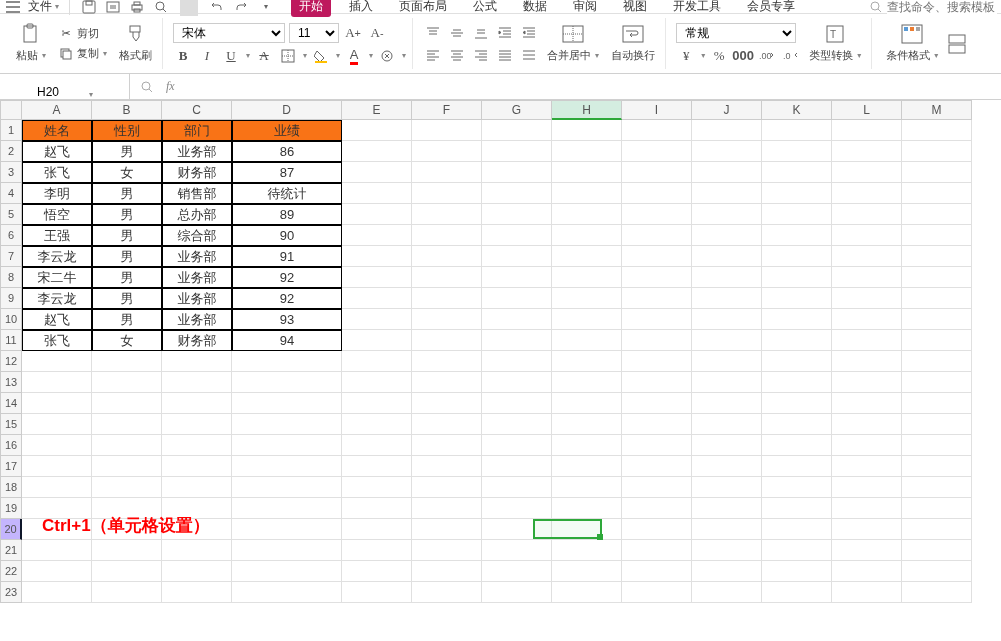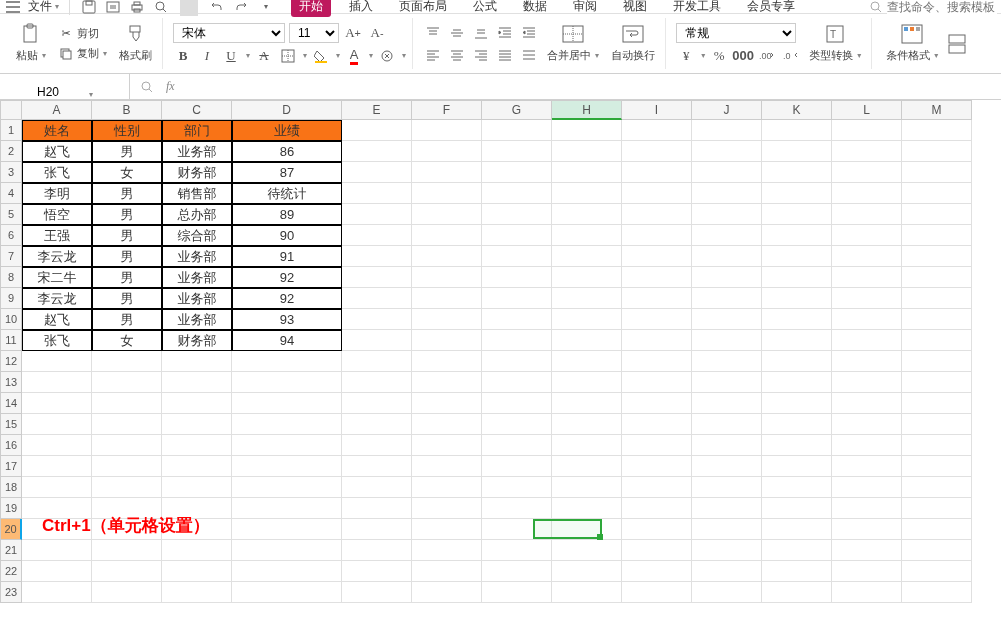--- a/index.html
+++ b/index.html
@@ -46,21 +46,21 @@
 
 
 .grid-area { position: relative; }
 .col-headers { display: flex; height: 20px; }
 .corner { width: 22px; border: 1px solid #ccc; background: #f5f5f5; }
 .col-h { border: 1px solid #ccc; border-left: none; background: #f5f5f5; display: flex; align-items: center; justify-content: center; font-size: 12px; color: #555; }
 .col-h.sel { background: #d4ede0; border-bottom: 2px solid #2ea83a; }
 .rows { }
 .row { display: flex; height: 21px; }
 .row-h { width: 22px; border: 1px solid #ccc; border-top: none; background: #f5f5f5; display: flex; align-items: center; justify-content: center; font-size: 11px; color: #555; }
-.row-h.sel { background: #fdba74; border-right: 2px solid #0ea5e9; }
+.row-h.sel { background: #c4b5fd; border-right: 2px solid #0f172a; }
 .cell { border-right: 1px solid #e0e0e0; border-bottom: 1px solid #e0e0e0; display: flex; align-items: center; justify-content: center; font-size: 13px; overflow: hidden; white-space: nowrap; }
 .cell.hdr { background: #f97316; font-weight: normal; border: 1px solid #000; }
 .cell.data { border: 1px solid #000; background: #fff; }
 .annot { position: absolute; color: #ff0000; font-size: 17px; font-weight: bold; font-family: Arial, sans-serif; }
 
 .selection { position: absolute; border: 2px solid #2ea83a; background: rgba(46,168,58,0.05); pointer-events: none; }
 .sel-handle { position: absolute; width: 6px; height: 6px; background: #2ea83a; right: -3px; bottom: -3px; }
 
 
 .cA { width: 70px; }

